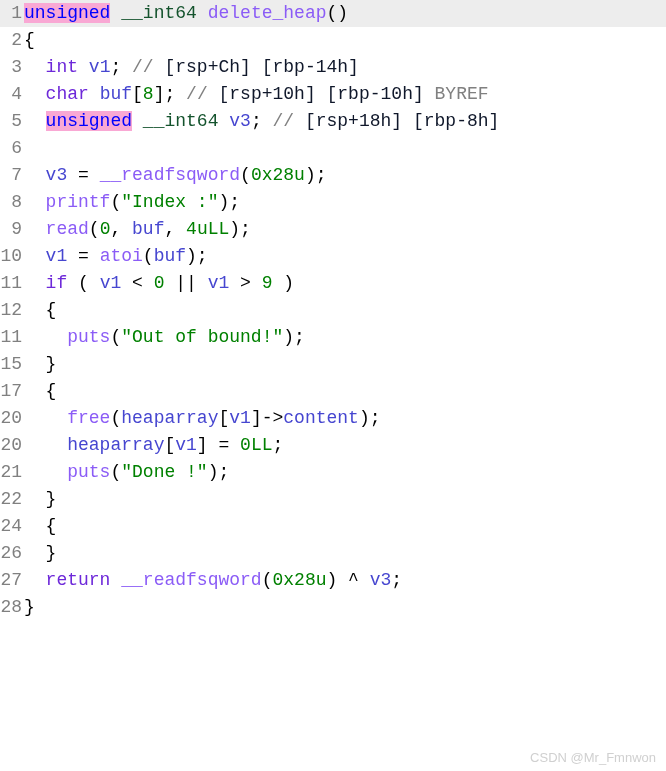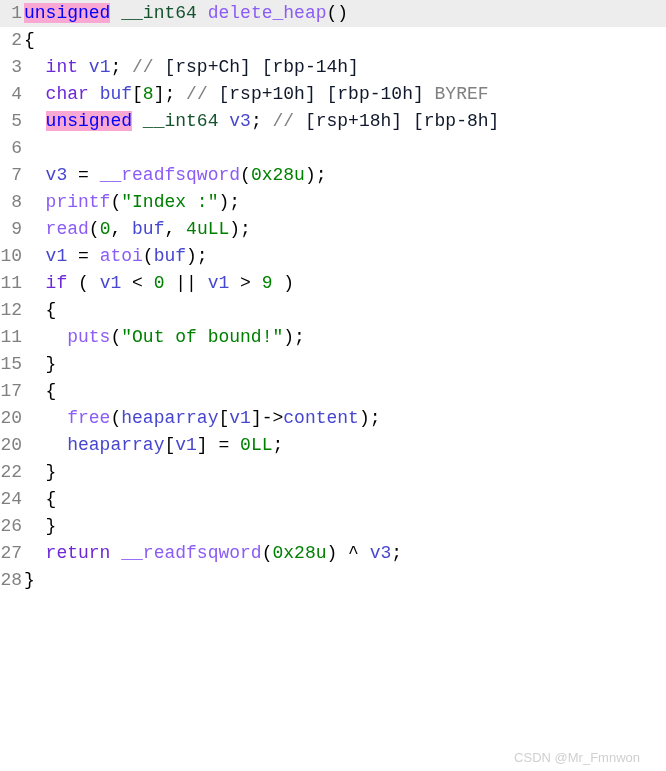--- a/index.html
+++ b/index.html
@@ -42,21 +42,21 @@
   .comment { color: #808080; }
   .commentref { color: #0f172a; }
   .func { color: #8b5cf6; }
   .str { color: #008000; }
   .num { color: #008000; }
   .hl { background: #f9a8d4; color: #0000ff; }
   .plain { color: #000000; }
   .watermark {
     position: absolute;
     bottom: 6px;
-    right: 26px;
+    right: 10px;
     color: #d0d0d0;
     font-size: 13px;
     font-family: Arial, sans-serif;
   }
 </style>
 </head>
 <body>
 
 <div class="code-container">
 
@@ -90,20 +90,21 @@
 <div class="code-line"><span class="gutter">15</span><span class="code"><span class="plain">  </span><span class="plain">}</span></span></div>
 
 
 <div class="code-line"><span class="gutter">17</span><span class="code"><span class="plain">  </span><span class="plain">{</span></span></div>
 
 <div class="code-line"><span class="gutter">20</span><span class="code"><span class="plain">    </span><span class="func">free</span><span class="plain">(</span><span class="var">heaparray</span><span class="plain">[</span><span class="var">v1</span><span class="plain">]-&gt;</span><span class="var">content</span><span class="plain">);</span></span></div>
 
 
 <div class="code-line"><span class="gutter">20</span><span class="code"><span class="plain">    </span><span class="var">heaparray</span><span class="plain">[</span><span class="var">v1</span><span class="plain">] = </span><span class="num">0LL</span><span class="plain">;</span></span></div>
 
+<div class="code-line"><span class="gutter">21</span><span class="code"><span class="plain">    </span><span class="func">puts</span><span class="plain">(</span><span class="str">"Done !"</span><span class="plain">);</span></span></div>
 
 <div class="code-line"><span class="gutter">22</span><span class="code"><span class="plain">  </span><span class="plain">}</span></span></div>
 
 
 <div class="code-line"><span class="gutter">24</span><span class="code"><span class="plain">  </span><span class="plain">{</span></span></div>
 
 
 <div class="code-line"><span class="gutter">26</span><span class="code"><span class="plain">  </span><span class="plain">}</span></span></div>
 
 <div class="code-line"><span class="gutter">27</span><span class="code"><span class="plain">  </span><span class="kw">return</span><span class="plain"> </span><span class="func">__readfsqword</span><span class="plain">(</span><span class="num">0x28u</span><span class="plain">) ^ </span><span class="var">v3</span><span class="plain">;</span></span></div>

